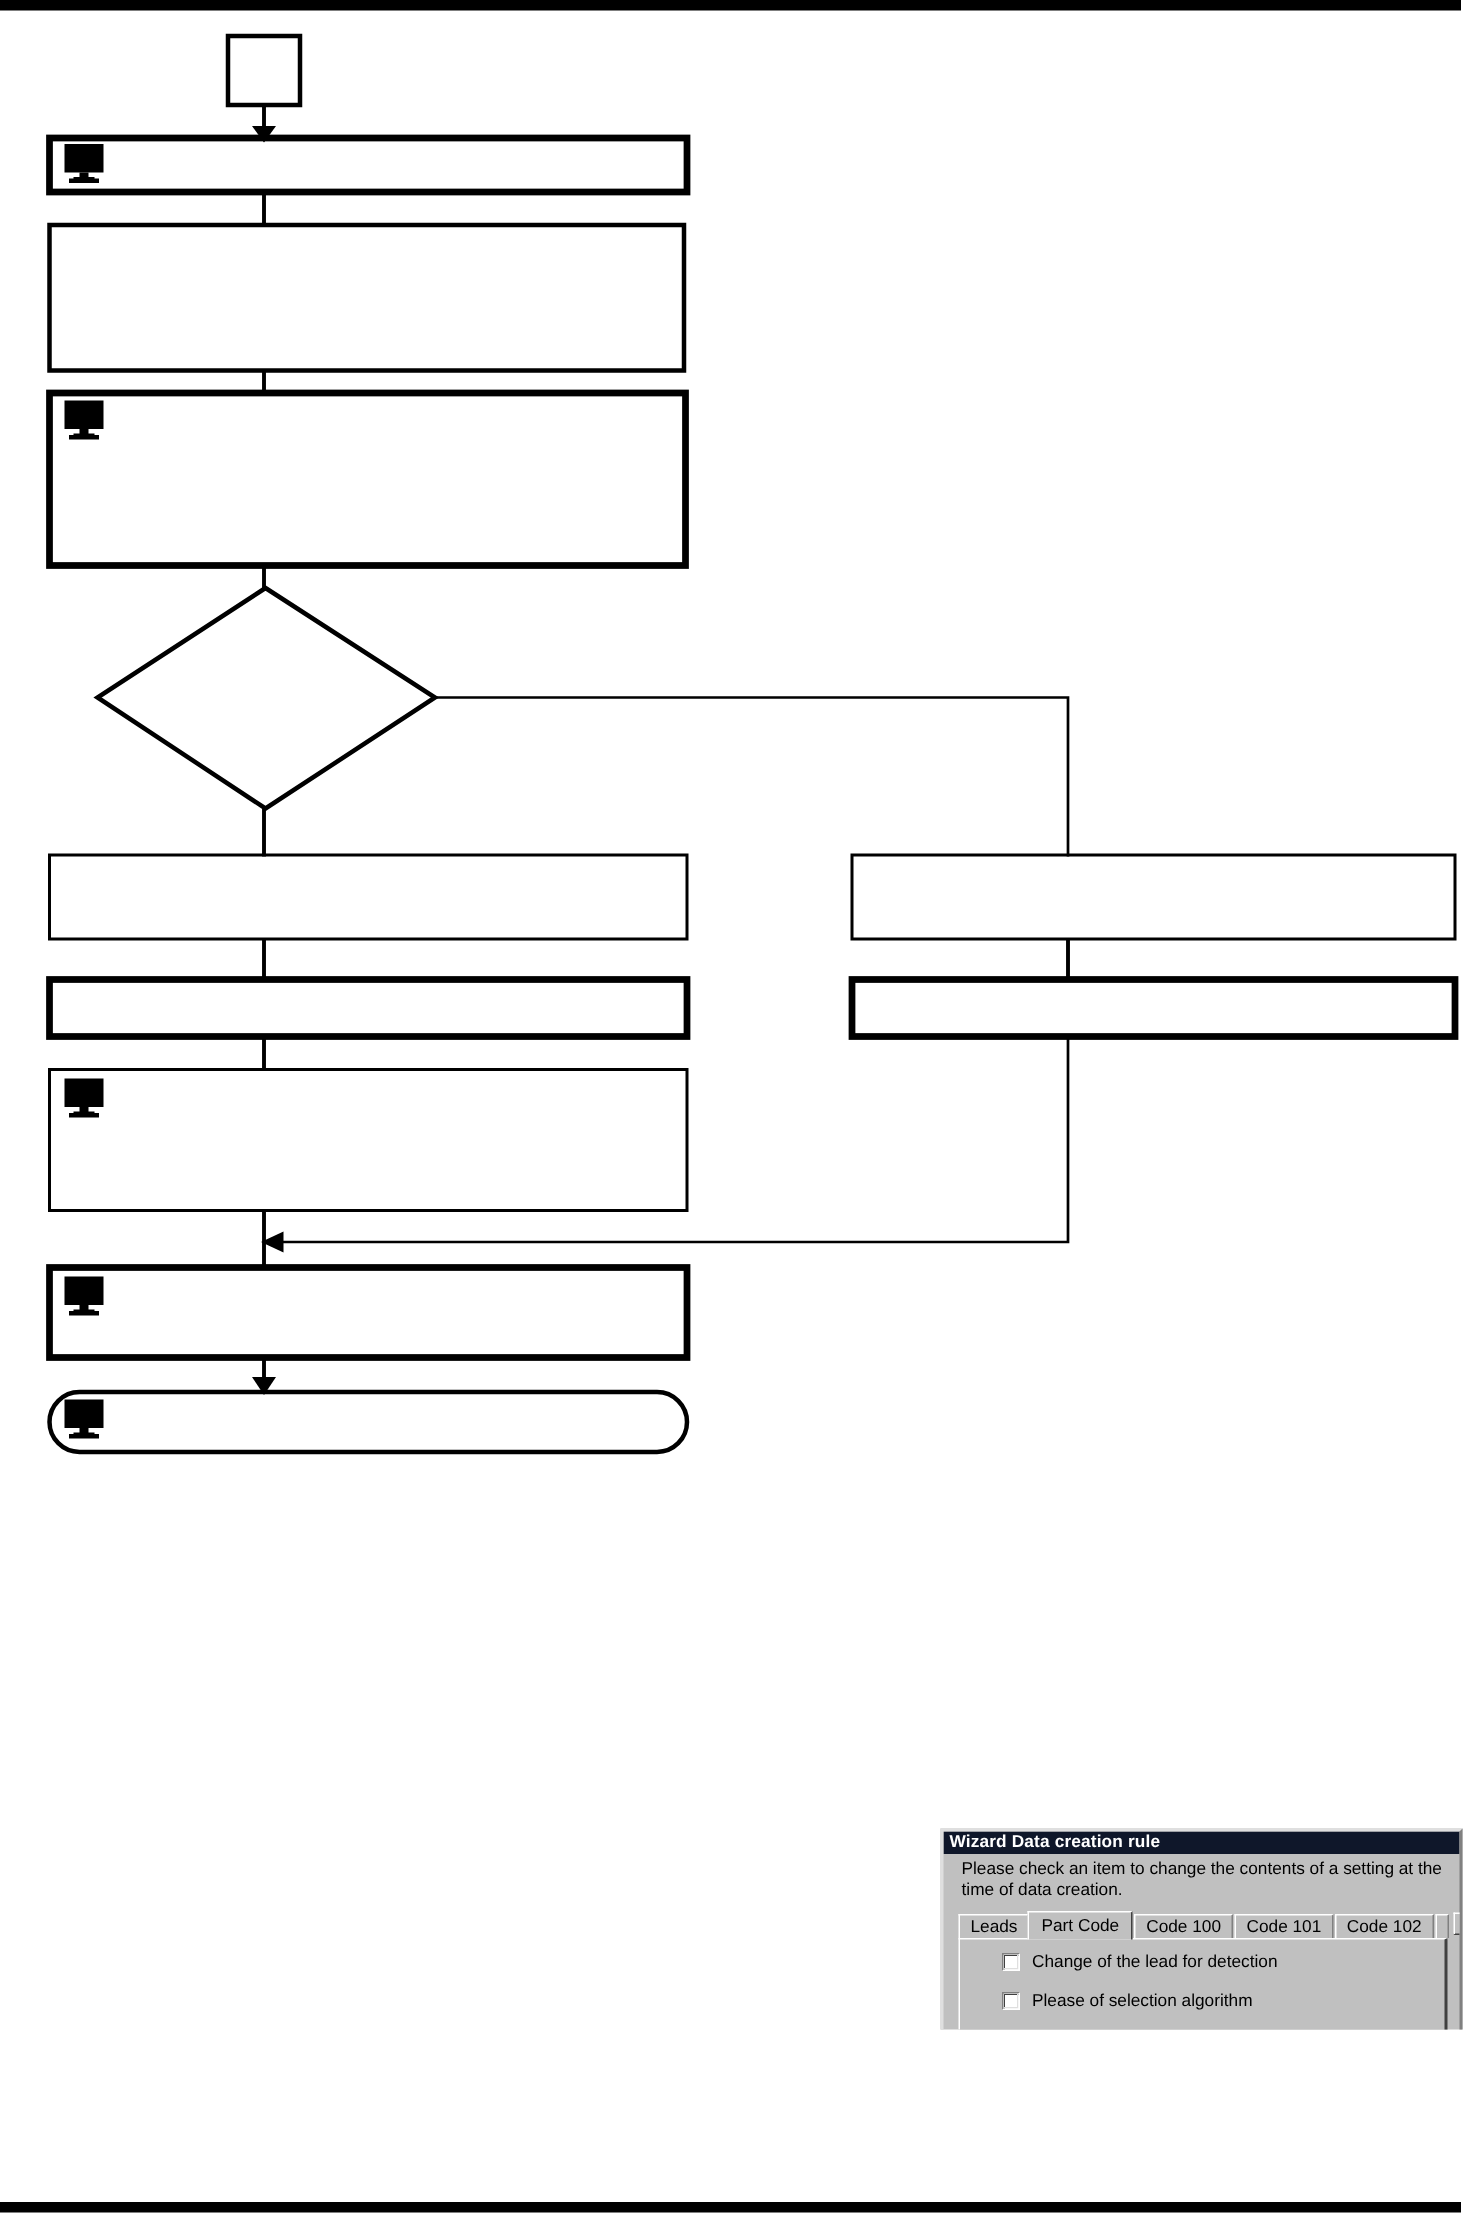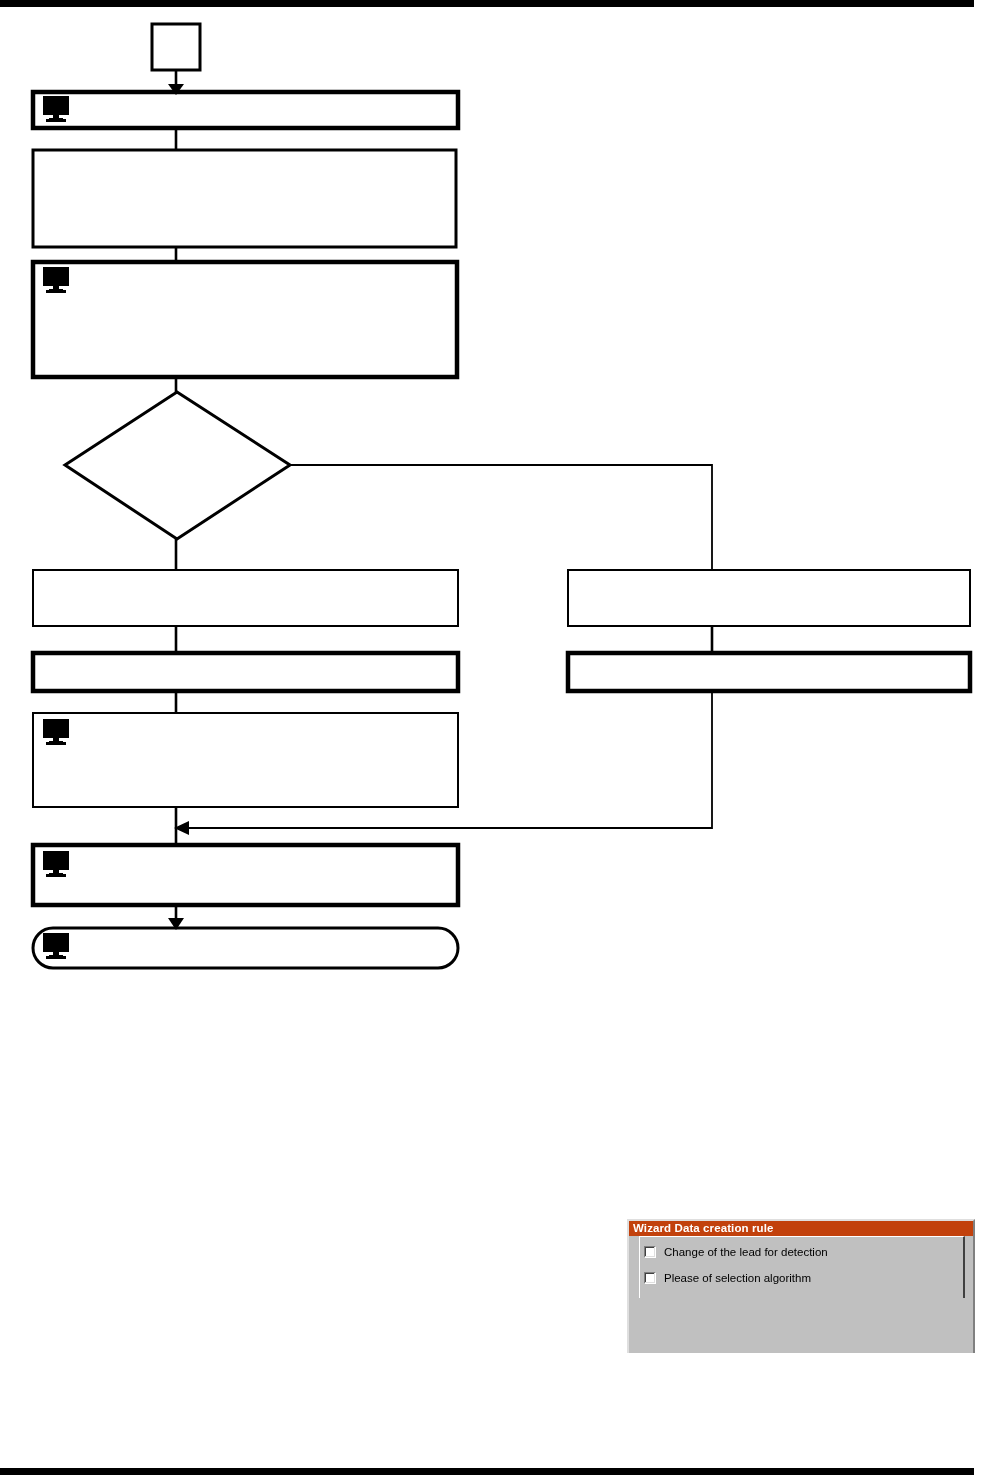--- a/index.html
+++ b/index.html
@@ -54,21 +54,21 @@
     background: #c0c0c0;
     border-left: 2px solid #dfdfdf;
     border-top: 2px solid #dfdfdf;
     border-right: 2px solid #808080;
     box-sizing: border-box;
     overflow: hidden;
     font-family: "Liberation Sans", sans-serif;
   }
   #wizard-titlebar {
     height: 15px;
-    background: #c2410c;
+    background: #0f172a;
     color: #ffffff;
     font-size: 11.5px;
     font-weight: bold;
     line-height: 15px;
     padding-left: 4px;
     white-space: nowrap;
     overflow: hidden;
     letter-spacing: 0.1px;
   }
   #wizard-instruction {
@@ -144,21 +144,21 @@
 
   #tab-page {
     position: relative;
     margin: 0 8px 0 10px;
     min-height: 62px;
     background: #c0c0c0;
     border-left: 1px solid #ffffff;
     border-top: 1px solid #ffffff;
     border-right: 2px solid #404040;
     box-sizing: border-box;
-    padding: 9px 0 0 4px;
+    padding: 9px 0 0 28px;
   }
   .check-row {
     display: flex;
     align-items: center;
     margin-bottom: 14px;
     font-size: 11.5px;
     color: #000000;
   }
   .checkbox {
     width: 12px;
@@ -256,21 +256,48 @@
       <use href="#monitor-glyph" x="43" y="933"></use>
     </g>
   </svg>
 
   <div id="wizard-dialog">
 
     <div id="wizard-titlebar">
       <span>Wizard Data creation rule</span>
     </div>
 
-
+    <div id="wizard-instruction">Please check an item to change the contents of a setting at the time of data creation.</div>
+
+    <div id="tab-strip">
+      <div class="tab">
+        <span>Leads</span>
+      </div>
+      <div class="tab active">
+        <span>Part Code</span>
+      </div>
+      <div class="tab">
+        <span>Code 100</span>
+      </div>
+      <div class="tab">
+        <span>Code 101</span>
+      </div>
+      <div class="tab">
+        <span>Code 102</span>
+      </div>
+      <div class="tab clipped">
+        <span>Co</span>
+      </div>
+      <div class="tab-spinner">
+        <div class="spin-btn left">
+            <i class="tri"></i>
+          </div>
+
+      </div>
+    </div>
 
     <div id="tab-page">
       <div class="check-row">
         <span class="checkbox"></span>
         <span class="check-label">Change of the lead for detection</span>
       </div>
       <div class="check-row">
         <span class="checkbox"></span>
         <span class="check-label">Please of selection algorithm</span>
       </div>

